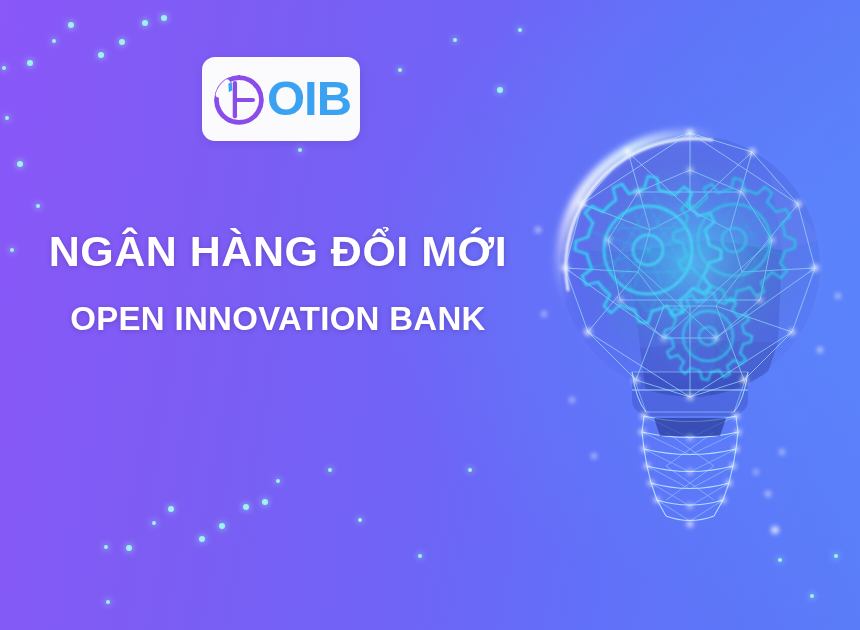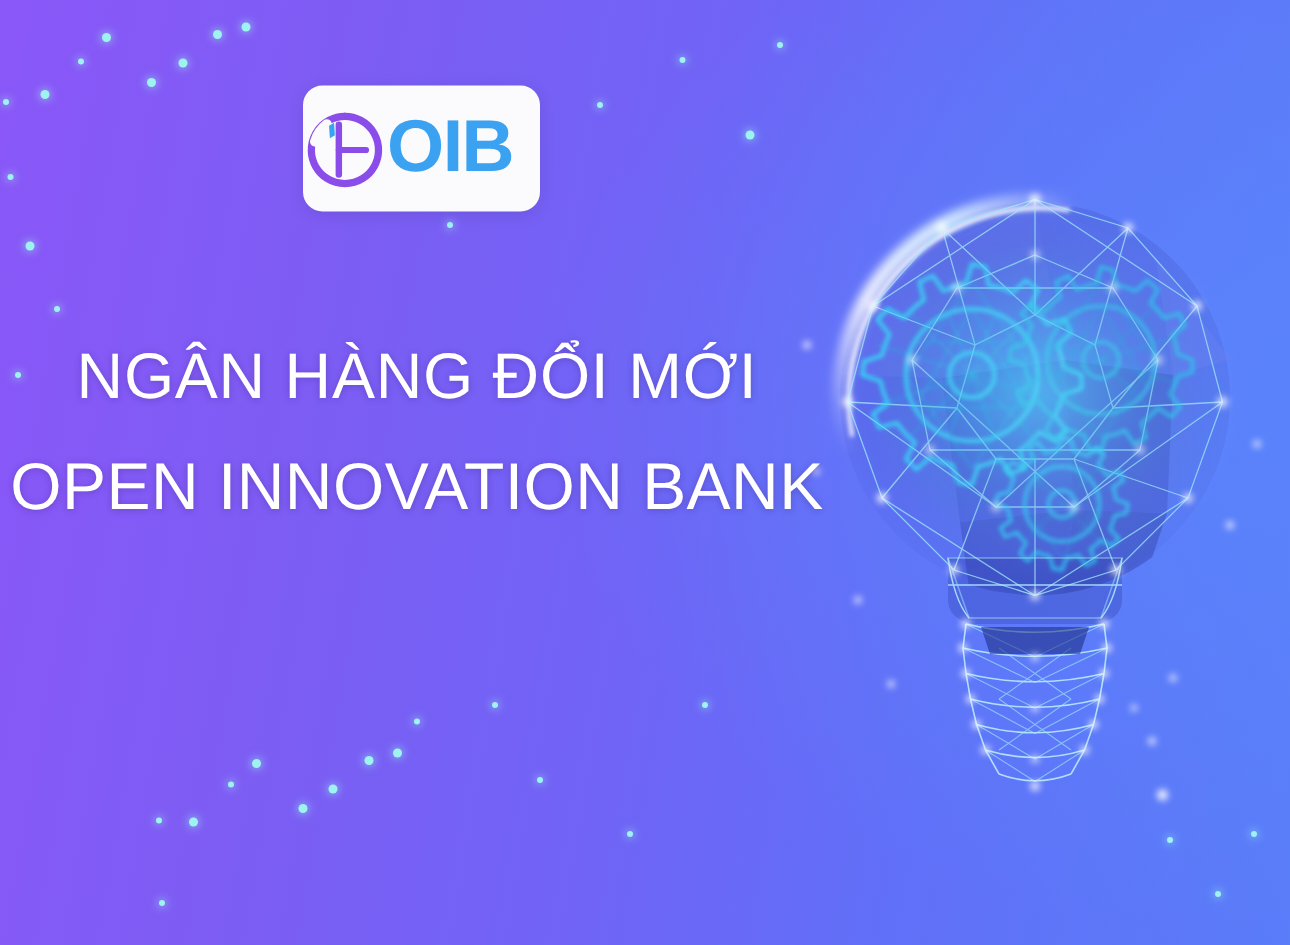--- a/index.html
+++ b/index.html
@@ -22,44 +22,44 @@
     background:#9df3ef;
     box-shadow:0 0 6px 1px rgba(157,243,239,.55);
   }
 
   
   #logo-badge{
     position:absolute;left:202px;top:57px;
     width:158px;height:84px;
     background:#fbfafc;
     border-radius:13px;
-    display:flex;align-items:center;
+    display:flex;align-items:center;justify-content:center;
     gap:2px;
     box-shadow:0 2px 10px rgba(40,20,90,.13);
   }
   #logo-mark{width:56px;height:56px;display:block;margin-top:2px;}
   #logo-word{
     font-size:49px;font-weight:700;letter-spacing:-1px;
     color:#3ba2f2;line-height:1;margin-left:-2px;margin-top:-2px;
     font-family:"Liberation Sans", sans-serif;
   }
 
   
   #headline{
     position:absolute;left:0;top:226px;width:556px;
     text-align:center;color:#ffffff;
     text-shadow:0 1px 5px rgba(52,22,110,.30);
   }
   .hl-1,.hl-2{
-    font-size:43px;font-weight:400;line-height:1.18;
+    font-size:43px;font-weight:700;line-height:1.18;
     letter-spacing:.5px;white-space:nowrap;
   }
   .hl-2{margin-top:4px;}
   .hl-3{
-    font-size:44px;font-weight:400;line-height:1.2;
+    font-size:33px;font-weight:700;line-height:1.2;
     letter-spacing:.3px;margin-top:22px;white-space:nowrap;
   }
 
   
   #bulb-wrap{position:absolute;left:520px;top:100px;width:340px;height:520px;}
   #bulb-svg{width:100%;height:100%;display:block;}
   #bulb-glow{
     position:absolute;left:58px;top:38px;width:250px;height:250px;
     border-radius:50%;
     background:radial-gradient(circle at 50% 50%, rgba(150,200,255,.30) 0%, rgba(120,170,255,.10) 58%, rgba(120,170,255,0) 72%);

